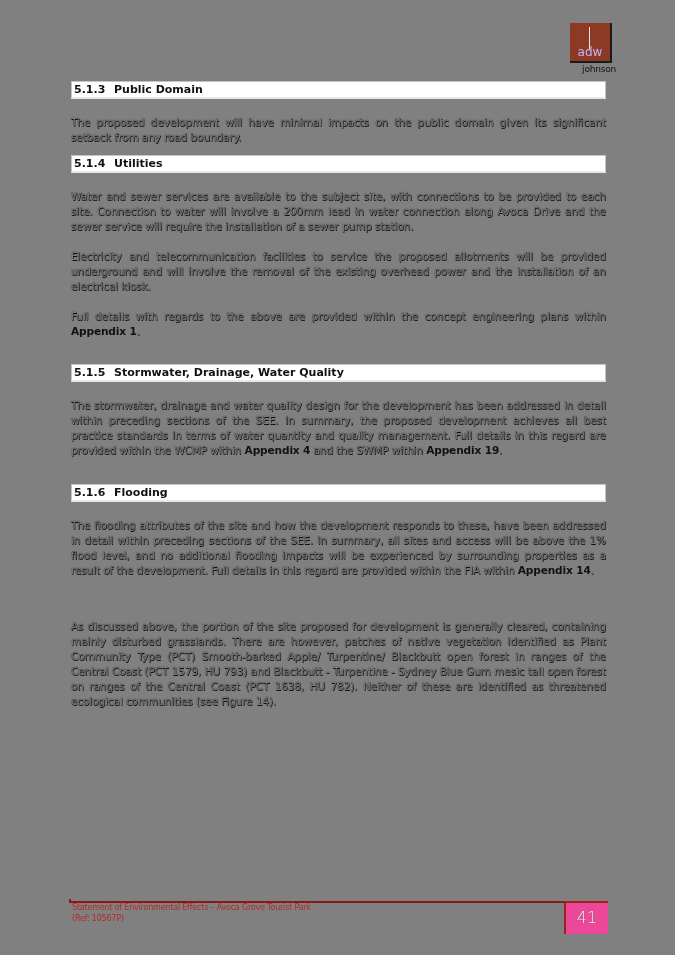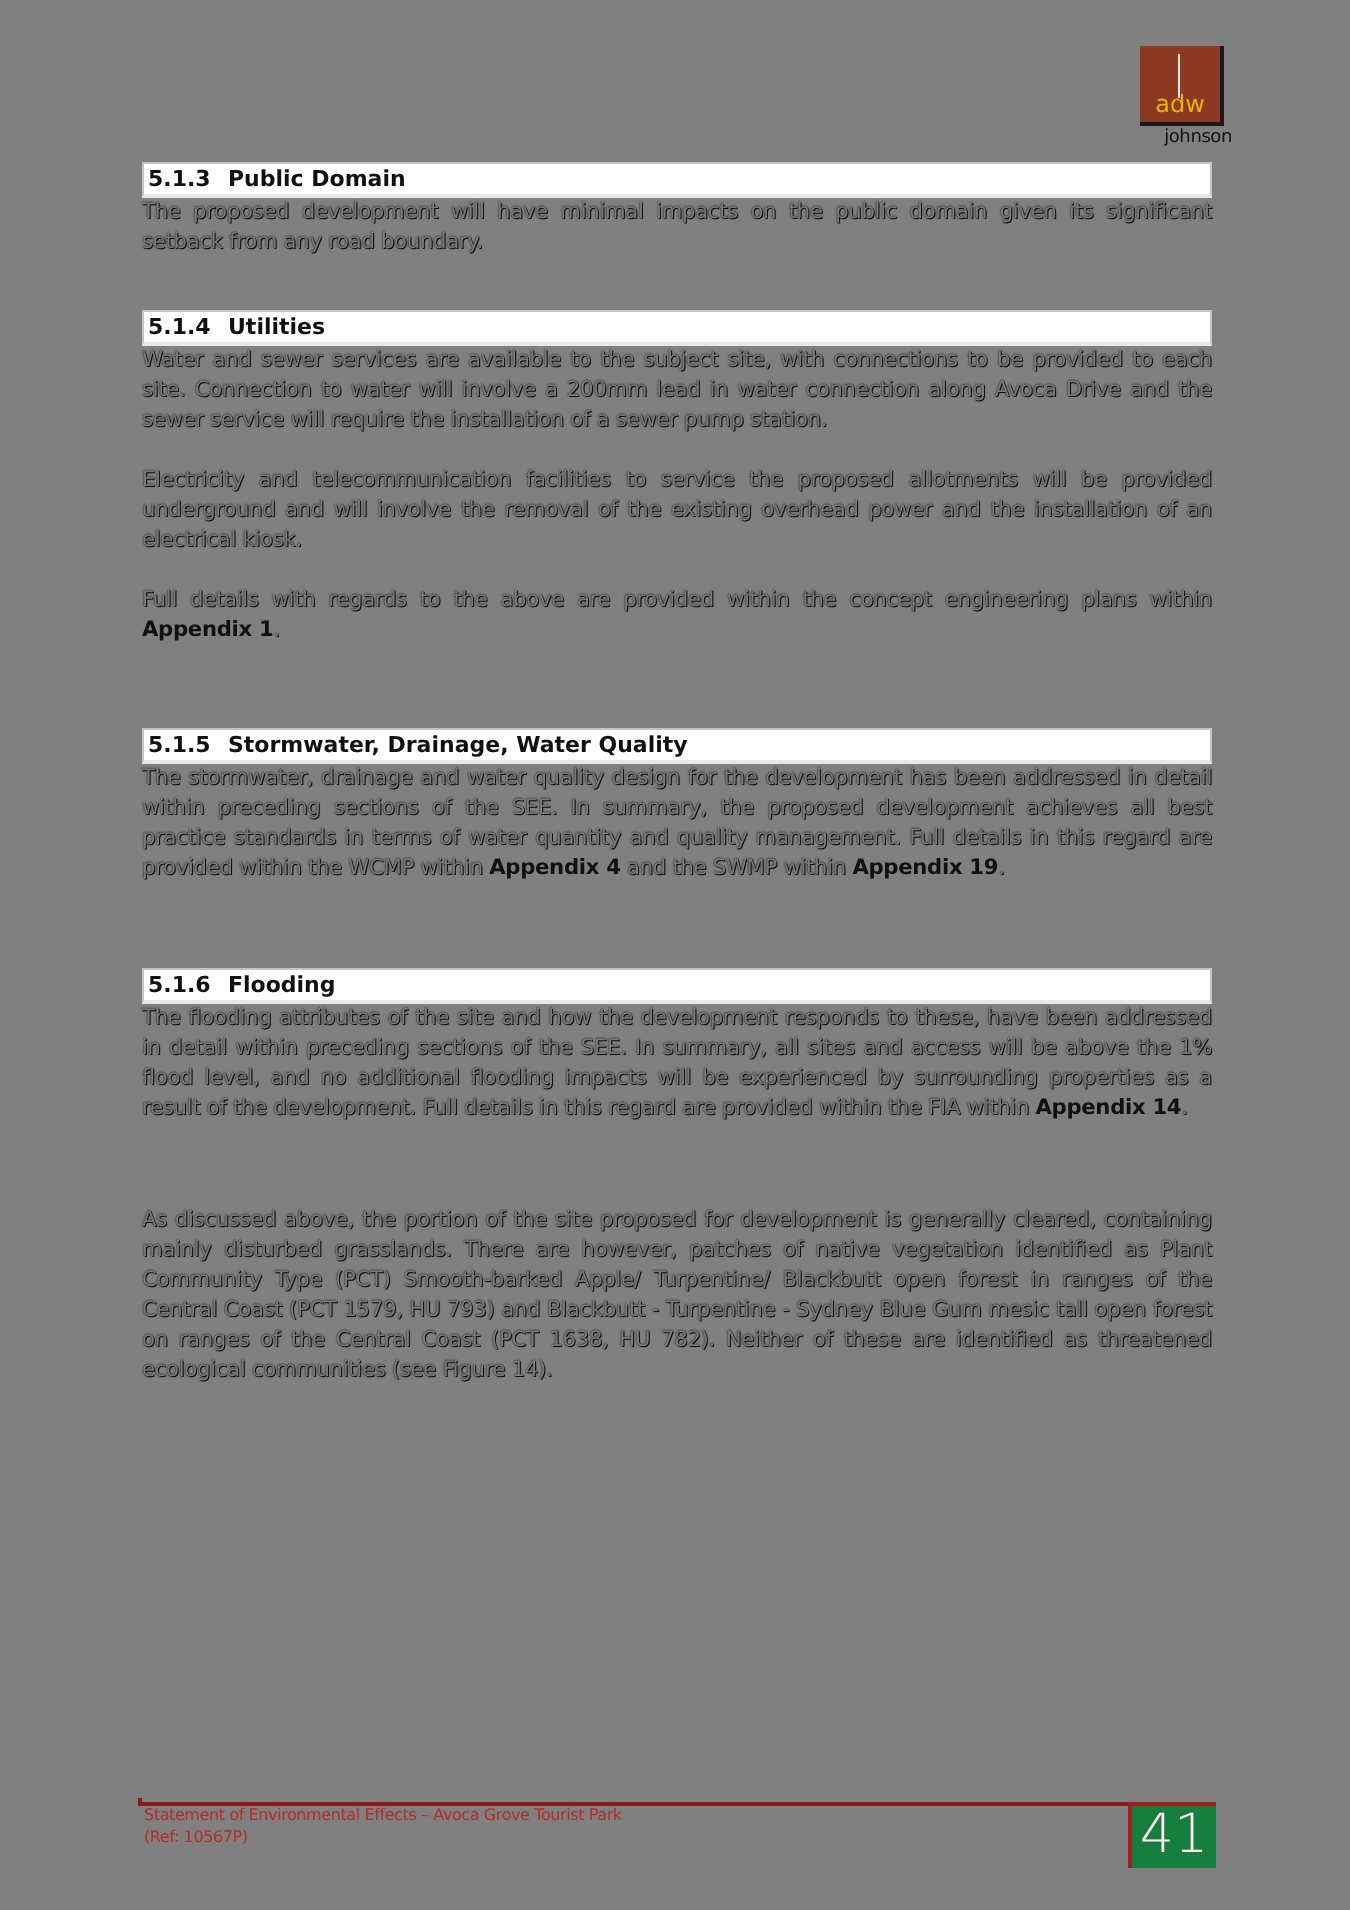--- a/index.html
+++ b/index.html
@@ -19,68 +19,68 @@
     width: 40px; height: 38px;
     background: #8c3a24;
     border-right: 2px solid #1a1a1a;
     border-bottom: 2px solid #1a1a1a;
   }
   .logo-box .vline {
     position: absolute; left: 19px; top: 4px; width: 1px; height: 22px; background: #f0e6e0;
   }
   .logo-box .letters {
     position: absolute; left: 0; right: 0; bottom: 2px;
-    text-align: center; color: #eab308;
+    text-align: center; color: #c4b5fd;
     font-family: "DejaVu Sans", sans-serif; font-size: 12px; letter-spacing: 0px;
   }
   .logo-word {
     position: absolute; left: 0; top: 41px; width: 46px; text-align: right;
     font-size: 9px; color: #111; letter-spacing: -0.2px;
   }
   .section { position: absolute; left: 71px; width: 535px; }
   .heading-bar {
     background: #ffffff;
     border: 1px solid #c4c4c4;
     border-bottom: 2px solid #e8e8e8;
     height: 15px;
     box-sizing: content-box;
     padding-left: 2px;
     font-family: "DejaVu Sans", sans-serif;
     font-weight: bold; font-size: 11px; line-height: 15px;
     color: #111;
   }
   .heading-bar .num { display: inline-block; width: 40px; }
   .para {
-    margin-top: 0;
+    margin-top: 16px;
     font-family: "DejaVu Sans", sans-serif;
     font-size: 10.6px; line-height: 15px;
     color: #7a7a7a;
     text-align: justify;
     text-shadow: 0 0 1px #000, 0.5px 0.5px 0 #111;
     letter-spacing: -0.15px;
   }
   .para + .para { margin-top: 15px; }
   .para b { color: #111; text-shadow: none; font-weight: bold; }
   .footer-line {
     position: absolute; left: 69px; top: 901px; width: 495px; height: 2px; background: #8a1a1a;
   }
   .footer-tick { position: absolute; left: 69px; top: 899px; width: 2px; height: 4px; background: #8a1a1a; }
   .footer-text {
     position: absolute; left: 72px; top: 903px;
     font-family: "DejaVu Sans", sans-serif; font-size: 8px; line-height: 10.5px;
     color: #b52a2a; letter-spacing: -0.2px;
   }
   .page-num {
     position: absolute; left: 564px; top: 901px; width: 44px; height: 33px;
-    background: #15803d;
+    background: #ec4899;
     border-left: 2px solid #a02020;
     border-top: 2px solid #a02020;
     box-sizing: border-box;
     text-align: center;
-    font-family: "DejaVu Sans", sans-serif; font-size: 27px; line-height: 30px; font-weight: 200;
+    font-family: "DejaVu Sans", sans-serif; font-size: 16px; line-height: 30px; font-weight: 200;
     color: #f4f0ea;
     text-shadow: 0 0 1px #555;
   }
 </style>
 </head>
 <body>
 
 <div class="logo">
   <div class="logo-box">
     <div class="vline"></div>

